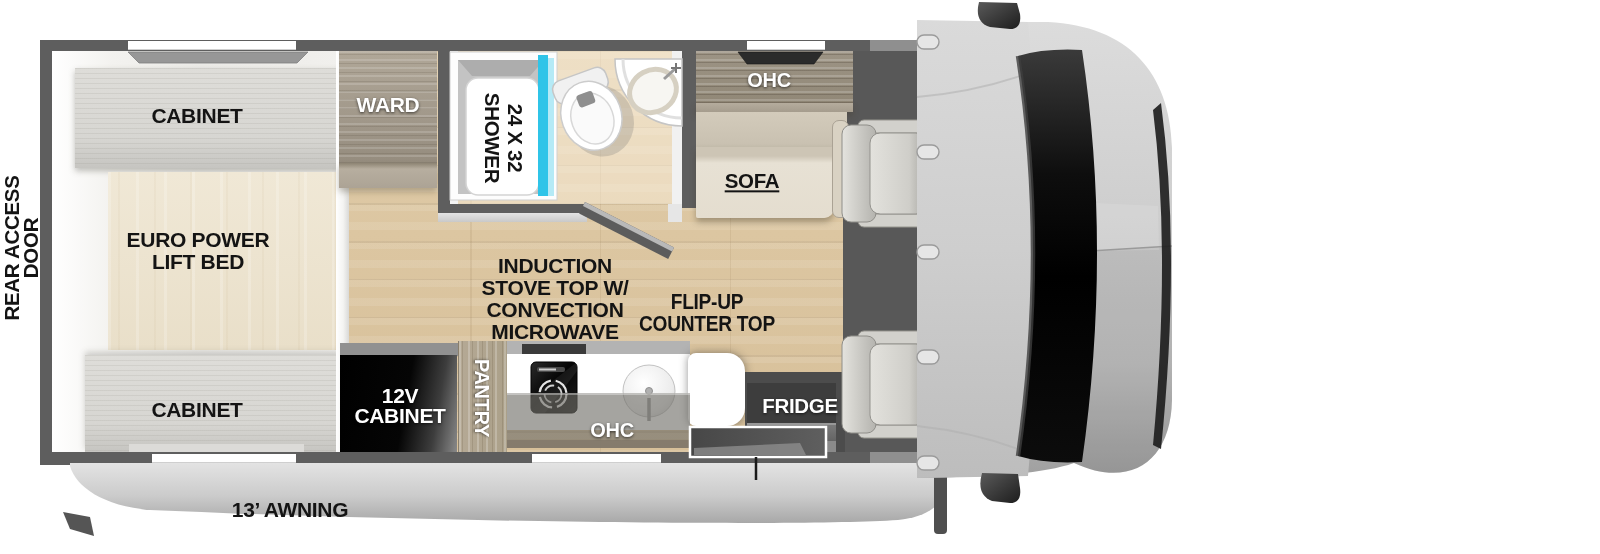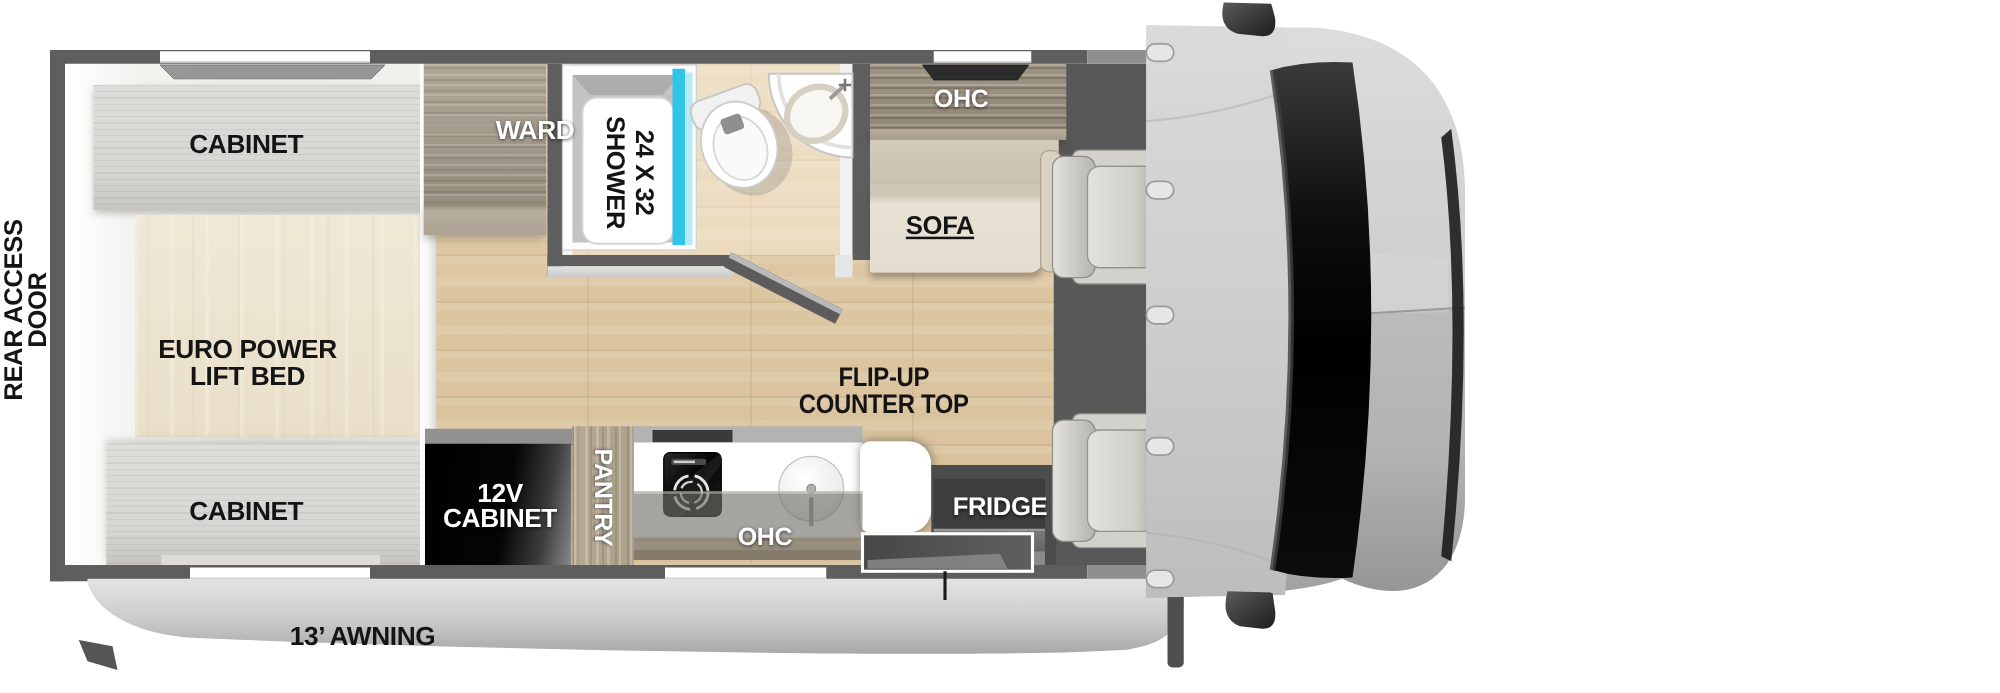--- a/index.html
+++ b/index.html
@@ -309,27 +309,31 @@
         <rect x="917" y="245" width="22" height="14" rx="7" fill="#e6e6e6" stroke="#9b9b9b" stroke-width="1.4"></rect>
         <rect x="917" y="350" width="22" height="14" rx="7" fill="#e6e6e6" stroke="#9b9b9b" stroke-width="1.4"></rect>
         <rect x="917" y="456" width="22" height="14" rx="7" fill="#e6e6e6" stroke="#9b9b9b" stroke-width="1.4"></rect>
       </g>
     </g>
   </svg>
 
   <div class="label rotm90" style="left:21px;top:248px;font-size:20.5px;">REAR ACCESS
 DOOR</div>
   <div class="label" style="left:197px;top:116px;">CABINET</div>
-  <div class="label white" style="left:388px;top:105px;margin-left:40px;">WARD</div>
+  <div class="label white" style="left:388px;top:105px;">WARD</div>
   <div class="label rot90" style="left:503px;top:138px;font-size:20.5px;line-height:1.1;">24 X 32
 SHOWER</div>
   <div class="label white" style="left:769px;top:80px;font-size:20px;">OHC</div>
   <div class="label" style="left:752px;top:181px;font-size:20.5px;text-decoration:underline;">SOFA</div>
-  <div class="label" style="left:198px;top:251px;margin-top:40px;">EURO POWER
+  <div class="label" style="left:198px;top:251px;">EURO POWER
 LIFT BED</div>
+  <div class="label" style="left:555px;top:299px;line-height:1.05;">INDUCTION
+STOVE TOP W/
+CONVECTION
+MICROWAVE</div>
   <div class="label" style="left:707px;top:313px;line-height:1.04;font-size:21.5px;transform:translate(-50%,-50%) scaleX(0.89);">FLIP-UP
 COUNTER TOP</div>
   <div class="label" style="left:197px;top:410px;">CABINET</div>
   <div class="label white" style="left:400px;top:406px;line-height:0.97;">12V
 CABINET</div>
   <div class="label white rot90" style="left:482px;top:398px;font-size:20px;">PANTRY</div>
   <div class="label white" style="left:612px;top:430px;font-size:20px;">OHC</div>
   <div class="label white" style="left:800px;top:406px;font-size:20.5px;">FRIDGE</div>
   <div class="label" style="left:290px;top:510px;">13’ AWNING</div>
 </div>

